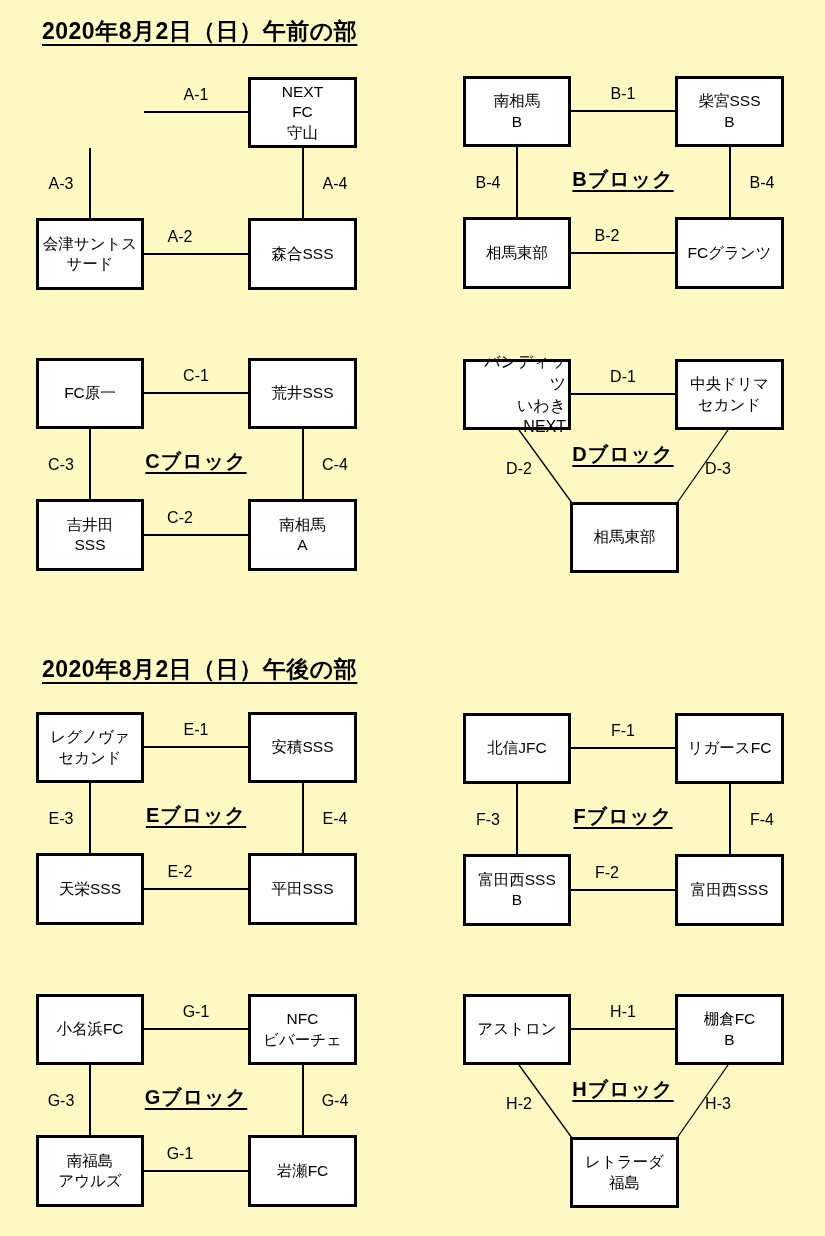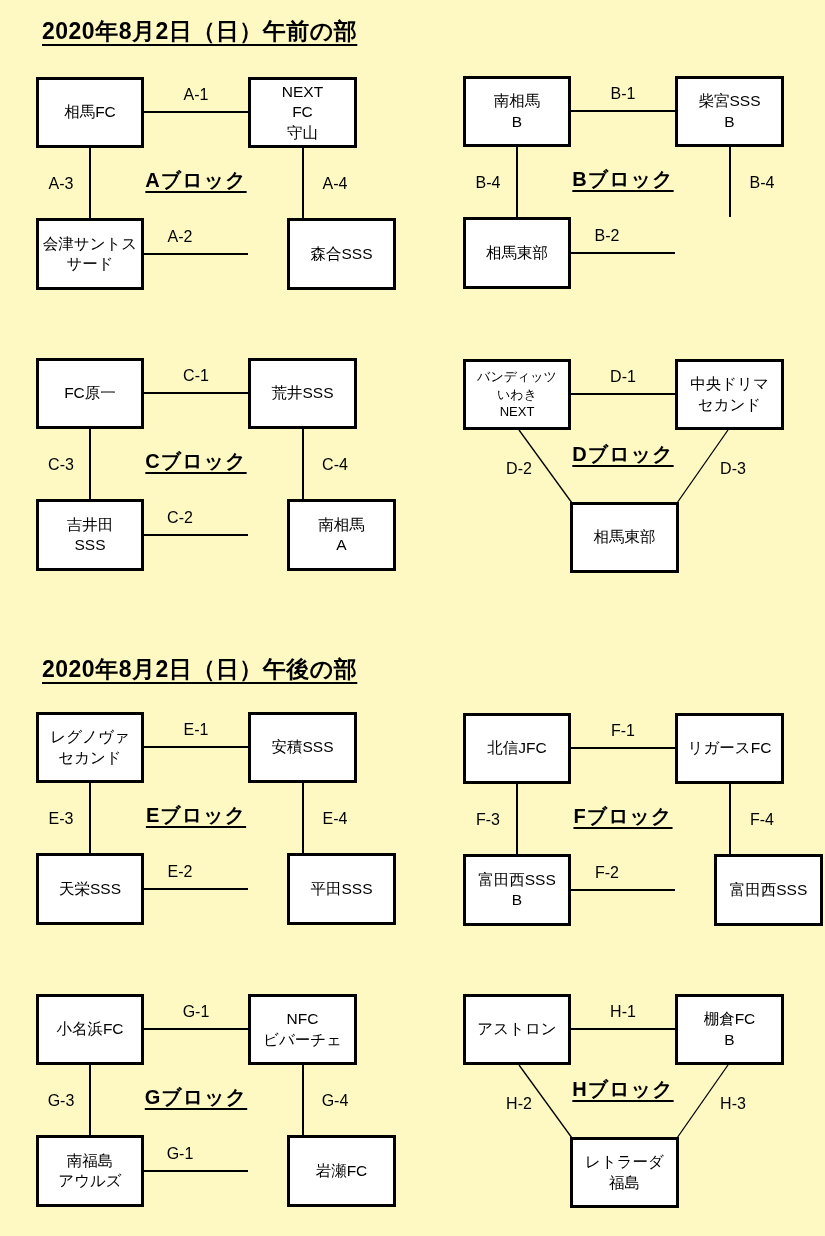--- a/index.html
+++ b/index.html
@@ -33,40 +33,40 @@
     justify-content: center;
     text-align: center;
     z-index: 2;
   }
   .team-name {
     font-size: 15.5px;
     line-height: 1.3;
     white-space: pre-line;
     padding: 0 2px;
   }
-  .team-box.small .team-name { font-size: 13px; line-height: 1.35; }
+  .team-box.small .team-name { font-size: 16px; line-height: 1.35; text-align: right; }
   .pos-tl { left: 0;     top: 0;     width: 108px; height: 71px; }
   .pos-tr { left: 212px; top: 0;     width: 109px; height: 71px; }
   .pos-bl { left: 0;     top: 141px; width: 108px; height: 72px; }
-  .pos-br { left: 212px; top: 141px; width: 109px; height: 72px; margin-left: 39px; }
+  .pos-br { left: 212px; top: 141px; width: 109px; height: 72px; }
   .pos-bottom { left: 107px; top: 143px; width: 109px; height: 71px; }
   .hline { position: absolute; left: 108px; width: 104px; height: 2px; background: #000; z-index: 1; }
   .hline.top-line { top: 34px; }
   .hline.bottom-line { top: 176px; }
   .vline { position: absolute; width: 1.5px; top: 71px; height: 70px; background: #000; z-index: 1; }
   .vline.left-line { left: 53px; }
   .vline.right-line { left: 266px; }
   .diag { position: absolute; left: 0; top: 0; z-index: 1; }
   .match-label { position: absolute; font-size: 16px; text-align: center; z-index: 3; }
   .lbl-top    { left: 108px; width: 104px; top: 9px; }
   .lbl-bottom { left: 92px; width: 104px; top: 151px; }
   .lbl-left   { left: 0;     width: 50px;  top: 98px; }
   .lbl-right  { left: 274px; width: 50px;  top: 98px; }
   .lbl-dleft  { left: 26px;  width: 60px;  top: 101px; }
-  .lbl-dright { left: 240px; width: 60px;  top: 101px; }
+  .lbl-dright { left: 225px; width: 60px;  top: 101px; }
   .block-label {
     position: absolute;
     left: 60px; width: 200px; top: 90px;
     text-align: center;
     font-size: 20px;
     font-weight: bold;
     letter-spacing: 1px;
     text-decoration: underline;
     text-decoration-thickness: 2px;
     text-underline-offset: 4px;
@@ -75,57 +75,56 @@
   .triangle .block-label { top: 82px; }
 </style>
 </head>
 <body>
 
 <div class="canvas">
 
   <div class="section-title" style="left:42px; top:16px;">2020年8月2日（日）午前の部</div>
 
   <div class="block quad" style="left:36px; top:77px;">
-    <div class="team-box pos-tl">
-      <span class="team-name">相馬FC</span>
-      </div>
     <div class="team-box pos-tr">
       <span class="team-name">NEXT
 FC
 守山</span>
       </div>
     <div class="team-box pos-bl">
       <span class="team-name">会津サントス
 サード</span>
       </div>
     <div class="team-box pos-br">
       <span class="team-name">森合SSS</span>
       </div>
     <div class="hline top-line"></div>
     <div class="hline bottom-line"></div>
     <div class="vline left-line"></div>
     <div class="vline right-line"></div>
     <div class="match-label lbl-top">A-1</div>
     <div class="match-label lbl-bottom">A-2</div>
     <div class="match-label lbl-left">A-3</div>
     <div class="match-label lbl-right">A-4</div>
-    <div class="block-label">Aブロック</div>
   </div>
 
   <div class="block quad" style="left:463px; top:76px;">
     <div class="team-box pos-tl">
       <span class="team-name">南相馬
 B</span>
       </div>
     <div class="team-box pos-tr">
       <span class="team-name">柴宮SSS
 B</span>
       </div>
     <div class="team-box pos-bl">
       <span class="team-name">相馬東部</span>
+      </div>
+    <div class="team-box pos-br">
+      <span class="team-name">FCグランツ</span>
       </div>
     <div class="hline top-line"></div>
     <div class="hline bottom-line"></div>
     <div class="vline left-line"></div>
     <div class="vline right-line"></div>
     <div class="match-label lbl-top">B-1</div>
     <div class="match-label lbl-bottom">B-2</div>
     <div class="match-label lbl-left">B-4</div>
     <div class="match-label lbl-right">B-4</div>
     <div class="block-label">Bブロック</div>

